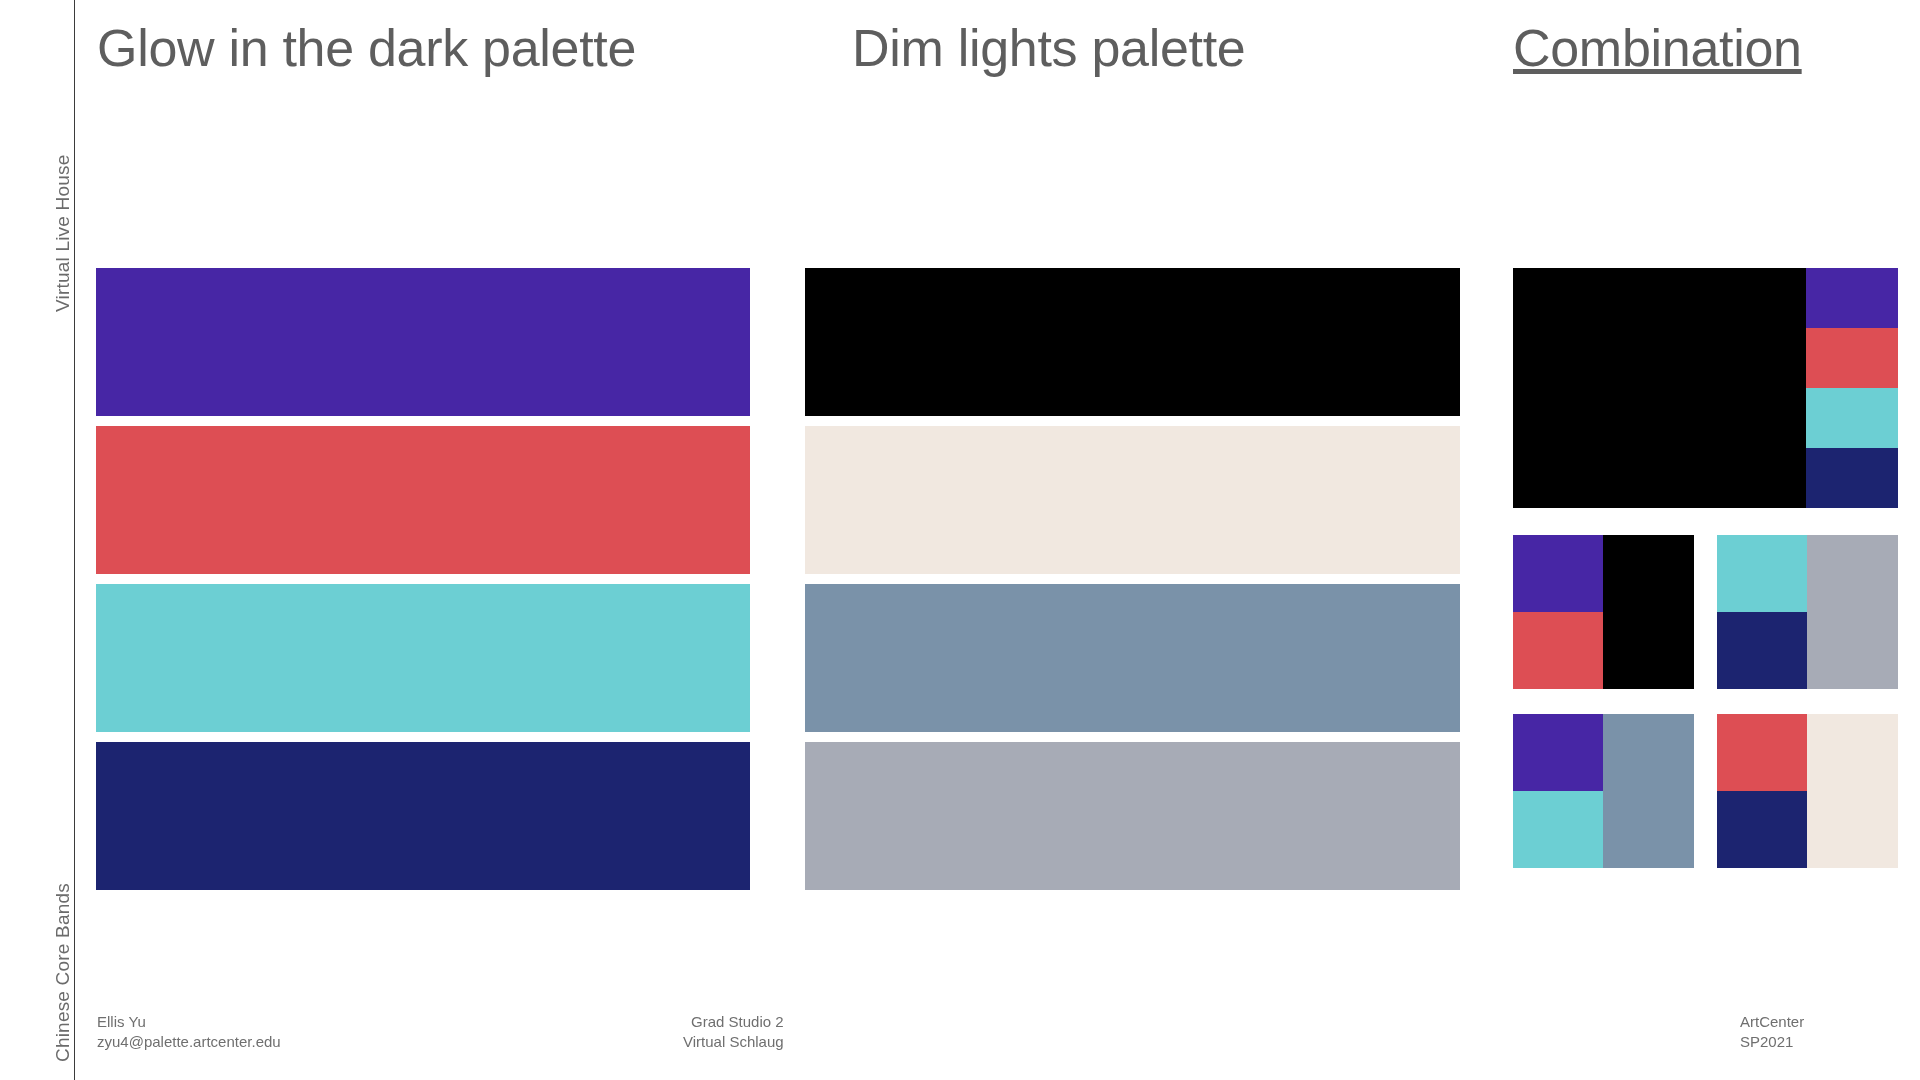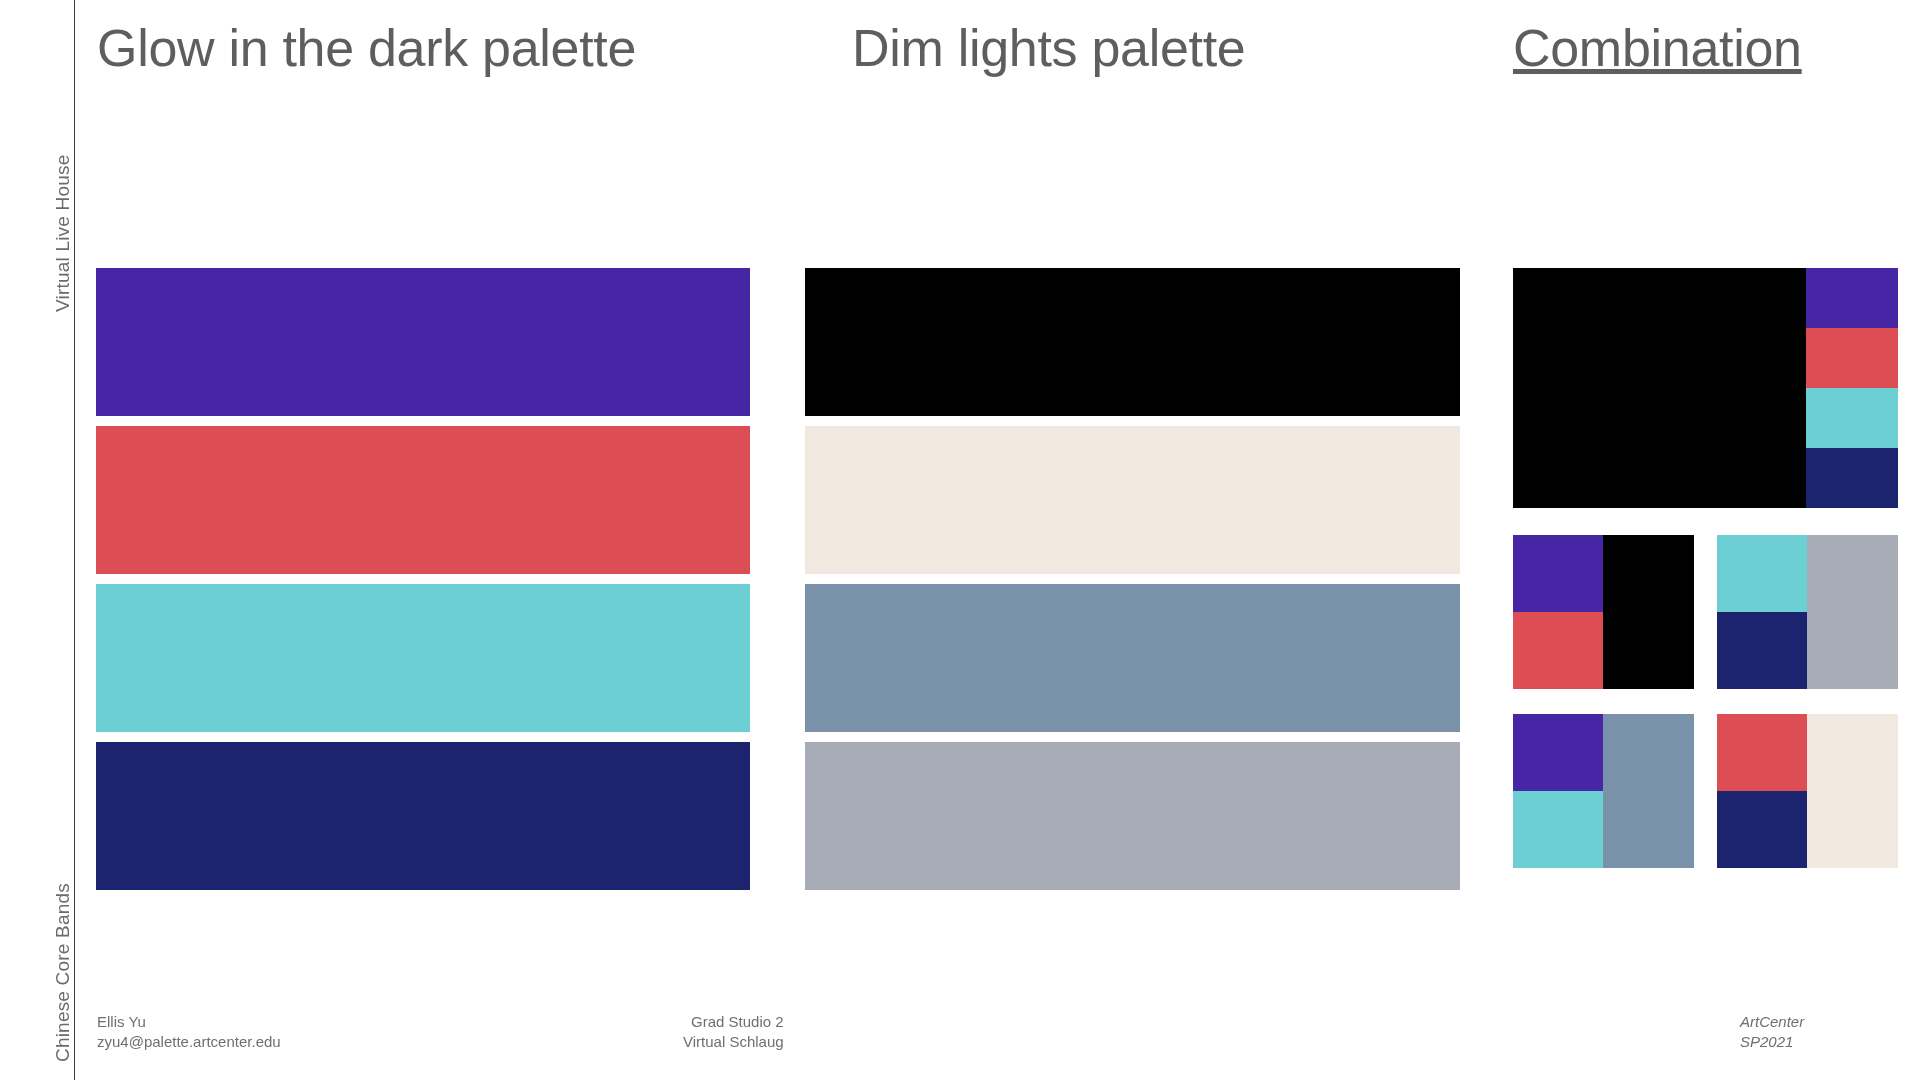--- a/index.html
+++ b/index.html
@@ -135,21 +135,21 @@
   .footer-block {
     position: absolute;
     bottom: 28px;
     font-size: 15px;
     line-height: 1.35;
     color: #6f6f6f;
     white-space: nowrap;
   }
   .footer-block.f1 { left: 97px; }
   .footer-block.f2 { left: 683px; text-align: right; }
-  .footer-block.f3 { left: 1740px; font-style: italic; }
+  .footer-block.f3 { left: 1740px; }
   .footer-line { display: block; }
 </style>
 </head>
 <body>
 
 <div class="rail">
   <div class="rail-label top">Virtual Live House</div>
   <div class="rail-label bottom">Chinese Core Bands</div>
 </div>
 <div class="rail-divider"></div>

